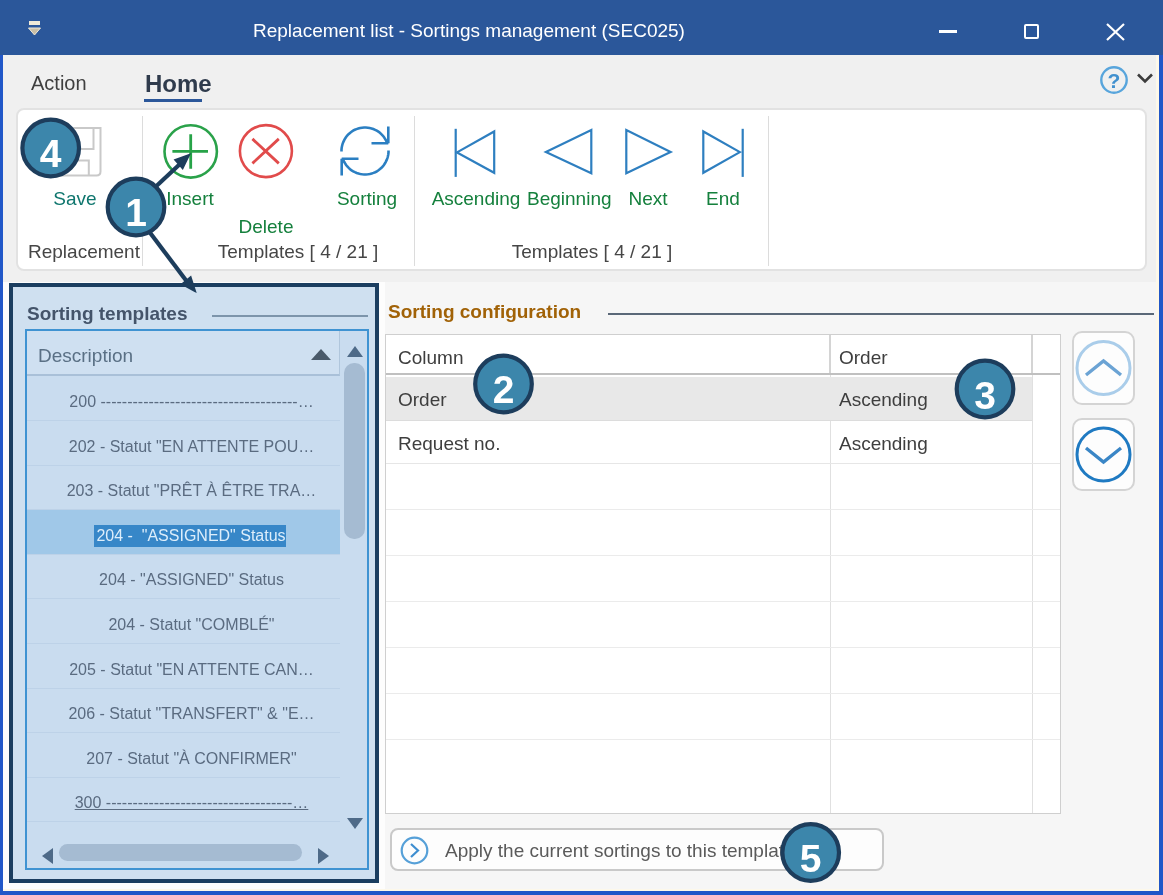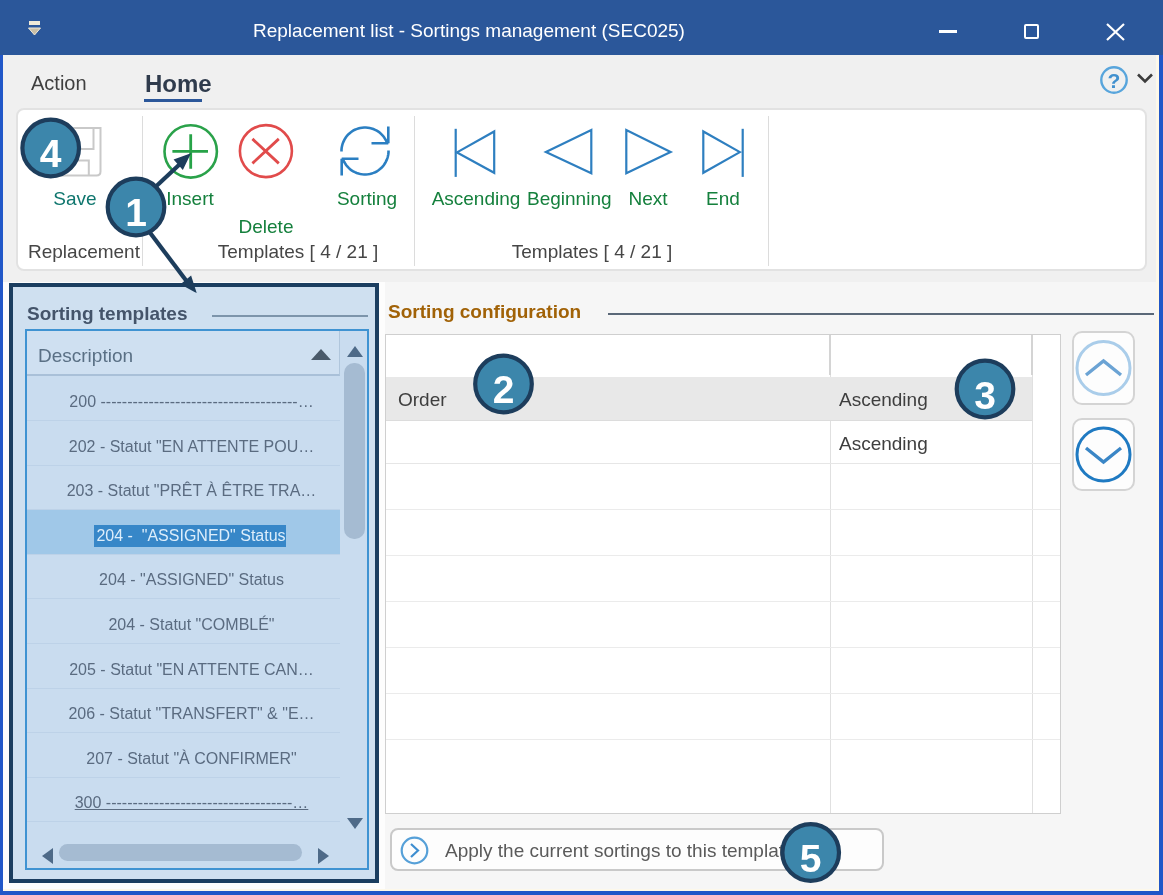--- a/index.html
+++ b/index.html
@@ -188,25 +188,30 @@
   <path d="M12,8 L1,0 V16 Z" fill="#4e6a88"></path>
 </svg>
 
 <div class="abs" id="rp-title">Sorting configuration</div>
 <div class="abs" id="rp-line"></div>
 <div class="abs" id="rtable">
   <div class="abs rvline1" style="top:0; height:478px;"></div>
   <div class="abs rvline2" style="top:0; height:478px;"></div>
   <div class="abs" style="left:443px; top:0; width:2px; height:40px; background:#d4d4d4;"></div>
   <div class="abs" style="left:645px; top:0; width:2px; height:40px; background:#d4d4d4;"></div>
+  <div class="abs rrow" id="rhdr">
+    <div class="rcell rcol1">Column</div>
+    <div class="rcell rcol2">Order</div>
+  </div>
   <div class="abs rrow" style="top:42px; height:44px; background:#e8e8e8; width:646px; border-bottom:1px solid #dcdcdc;">
     <div class="rcell rcol1">Order</div>
     <div class="rcell rcol2">Ascending</div>
   </div>
   <div class="abs rrow" style="top:86px; height:43px; border-bottom:1px solid #e6e6e6;">
+    <div class="rcell rcol1">Request no.</div>
     <div class="rcell rcol2">Ascending</div>
   </div>
   <div class="abs rrow" style="top:129px;"></div>
   <div class="abs rrow" style="top:175px;"></div>
   <div class="abs rrow" style="top:221px;"></div>
   <div class="abs rrow" style="top:267px;"></div>
   <div class="abs rrow" style="top:313px;"></div>
   <div class="abs rrow" style="top:359px;"></div>
   <div class="abs rrow" style="top:405px; height:73px; border-bottom:none;"></div>
 </div>

